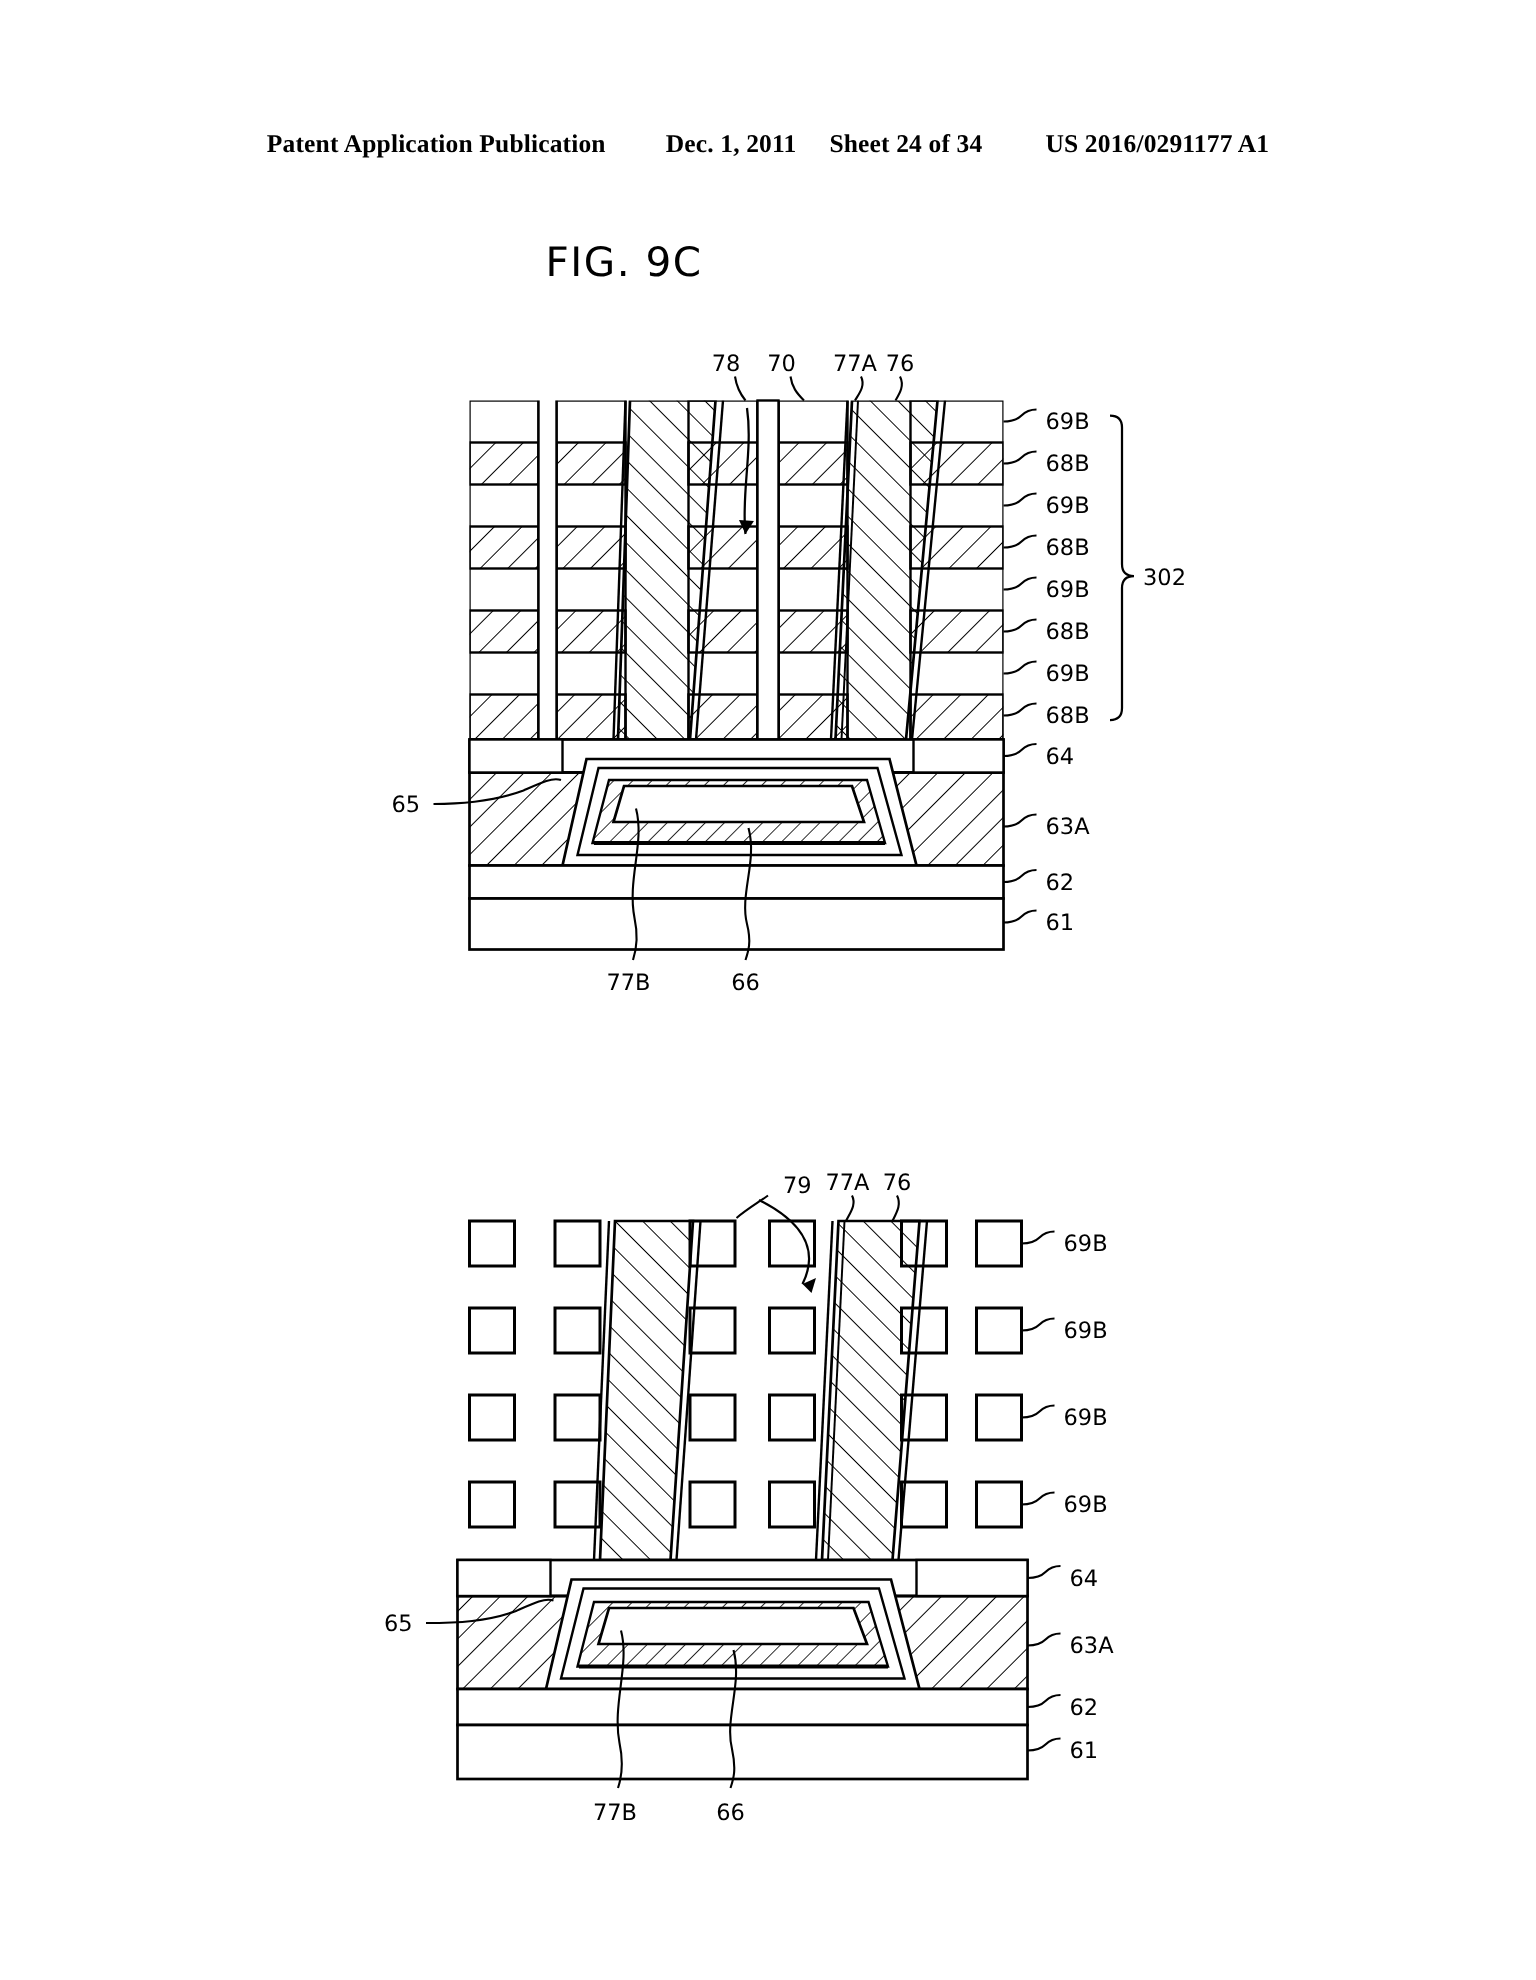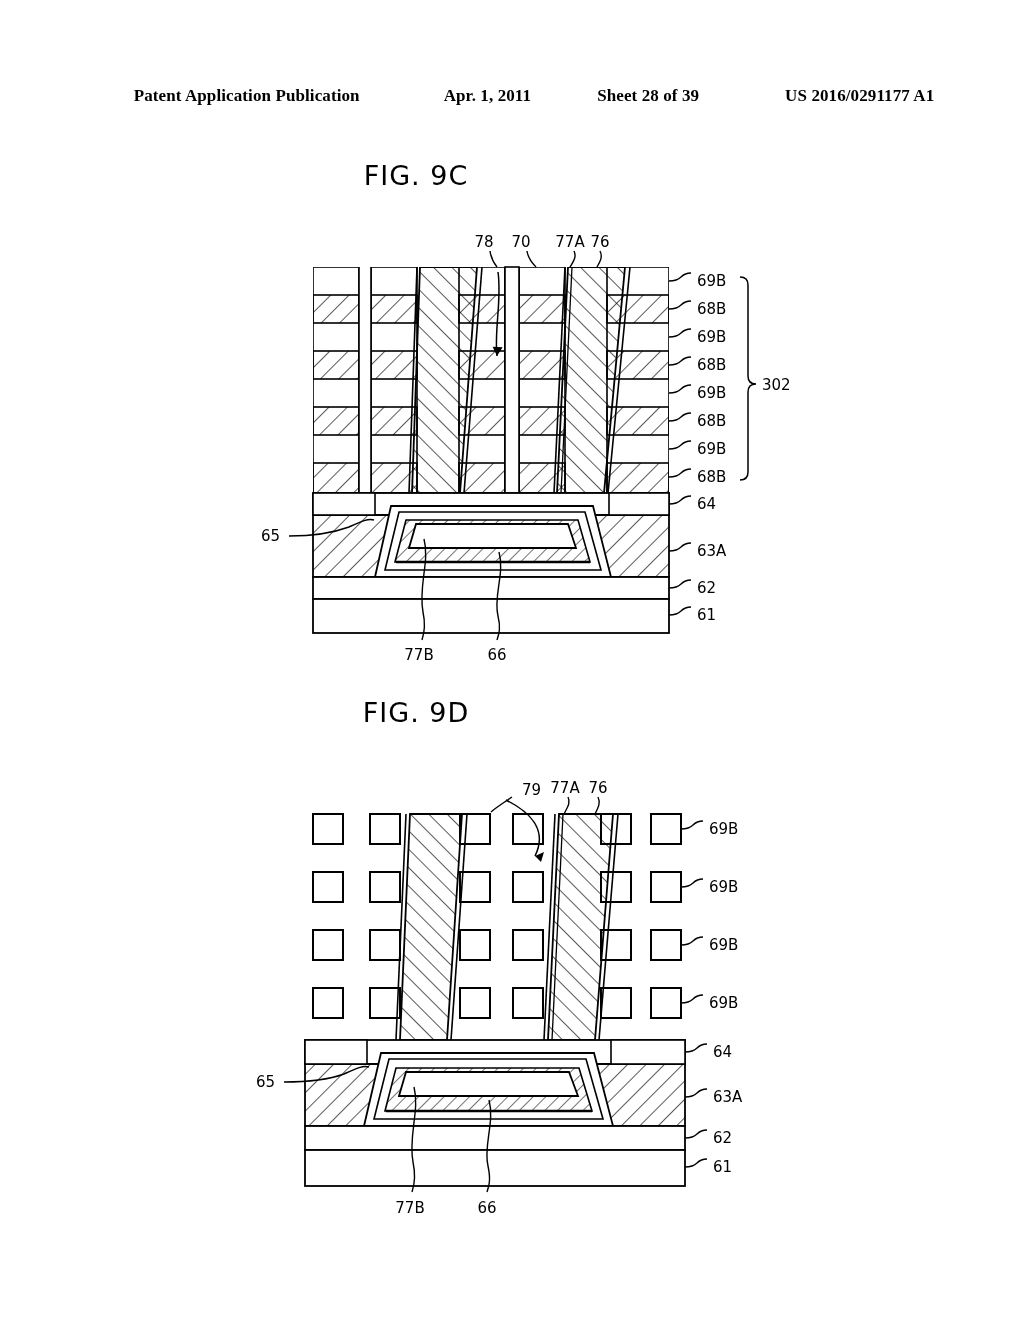--- a/index.html
+++ b/index.html
@@ -26,21 +26,21 @@
     position: absolute;
     left: 0; top: 86px;
     width: 1024px;
     text-align: center;
     font-family: "Liberation Serif", serif;
     font-weight: bold;
     font-size: 17px;
     letter-spacing: 0.1px;
     white-space: nowrap;
   }
-  .header span { display: inline-block; vertical-align: baseline; margin-left: 44px; }
+  .header span { display: inline-block; vertical-align: baseline; }
   .hdr-pub   { margin-right: 40px; }
   .hdr-date  { margin-right: 22px; }
   .hdr-sheet { margin-right: 42px; }
 
   
   .fig-title {
     position: absolute;
     width: 832px;
     text-align: center;
     font-family: "DejaVu Sans", sans-serif;
@@ -63,21 +63,21 @@
     font-size: 15px;
     fill: #000;
   }
 </style>
 </head>
 <body>
 
 <div class="page">
 
   <div class="header">
-    <span class="hdr-pub">Patent Application Publication</span><span class="hdr-date">Apr. 1, 2011</span><span class="hdr-sheet">Sheet 28 of 39</span><span class="hdr-num">US 2016/0291177 A1</span>
+    <span class="hdr-pub">Patent Application Publication</span><span class="hdr-date">Dec. 1, 2011</span><span class="hdr-sheet">Sheet 24 of 34</span><span class="hdr-num">US 2016/0291177 A1</span>
   </div>
 
   <div class="fig-title" id="fig9c-title">FIG. 9C</div>
 
   <div class="drawing" id="fig9c-drawing">
     <svg width="1024" height="680" viewBox="0 0 1024 680" xmlns="http://www.w3.org/2000/svg">
       <defs>
         <pattern id="h45" width="13" height="13" patternUnits="userSpaceOnUse" patternTransform="rotate(45)">
           <line x1="0" y1="0" x2="0" y2="13" stroke="#000" stroke-width="1.3"></line>
         </pattern>
@@ -254,21 +254,20 @@
 
       <g>
         <path d="M 424,539 C 430,562 418,586 423,612 C 426,626 424,634 422,640" fill="none" stroke="#000" stroke-width="1.4"></path>
         <text class="lbl" x="419" y="660" text-anchor="middle">77B</text>
         <path d="M 499,552 C 505,574 493,596 498,616 C 501,628 499,634 497,640" fill="none" stroke="#000" stroke-width="1.4"></path>
         <text class="lbl" x="497" y="660" text-anchor="middle">66</text>
       </g>
     </svg>
   </div>
 
-  <div class="fig-title" id="fig9d-title">FIG. 9D</div>
 
   <div class="drawing" id="fig9d-drawing">
     <svg width="1024" height="1320" viewBox="0 0 1024 1320" xmlns="http://www.w3.org/2000/svg">
       <defs>
         <pattern id="d45" width="13" height="13" patternUnits="userSpaceOnUse" patternTransform="rotate(45)">
           <line x1="0" y1="0" x2="0" y2="13" stroke="#000" stroke-width="1.3"></line>
         </pattern>
         <pattern id="d45b" width="13" height="13" patternUnits="userSpaceOnUse" patternTransform="rotate(-45)">
           <line x1="0" y1="0" x2="0" y2="13" stroke="#000" stroke-width="1.3"></line>
         </pattern>

